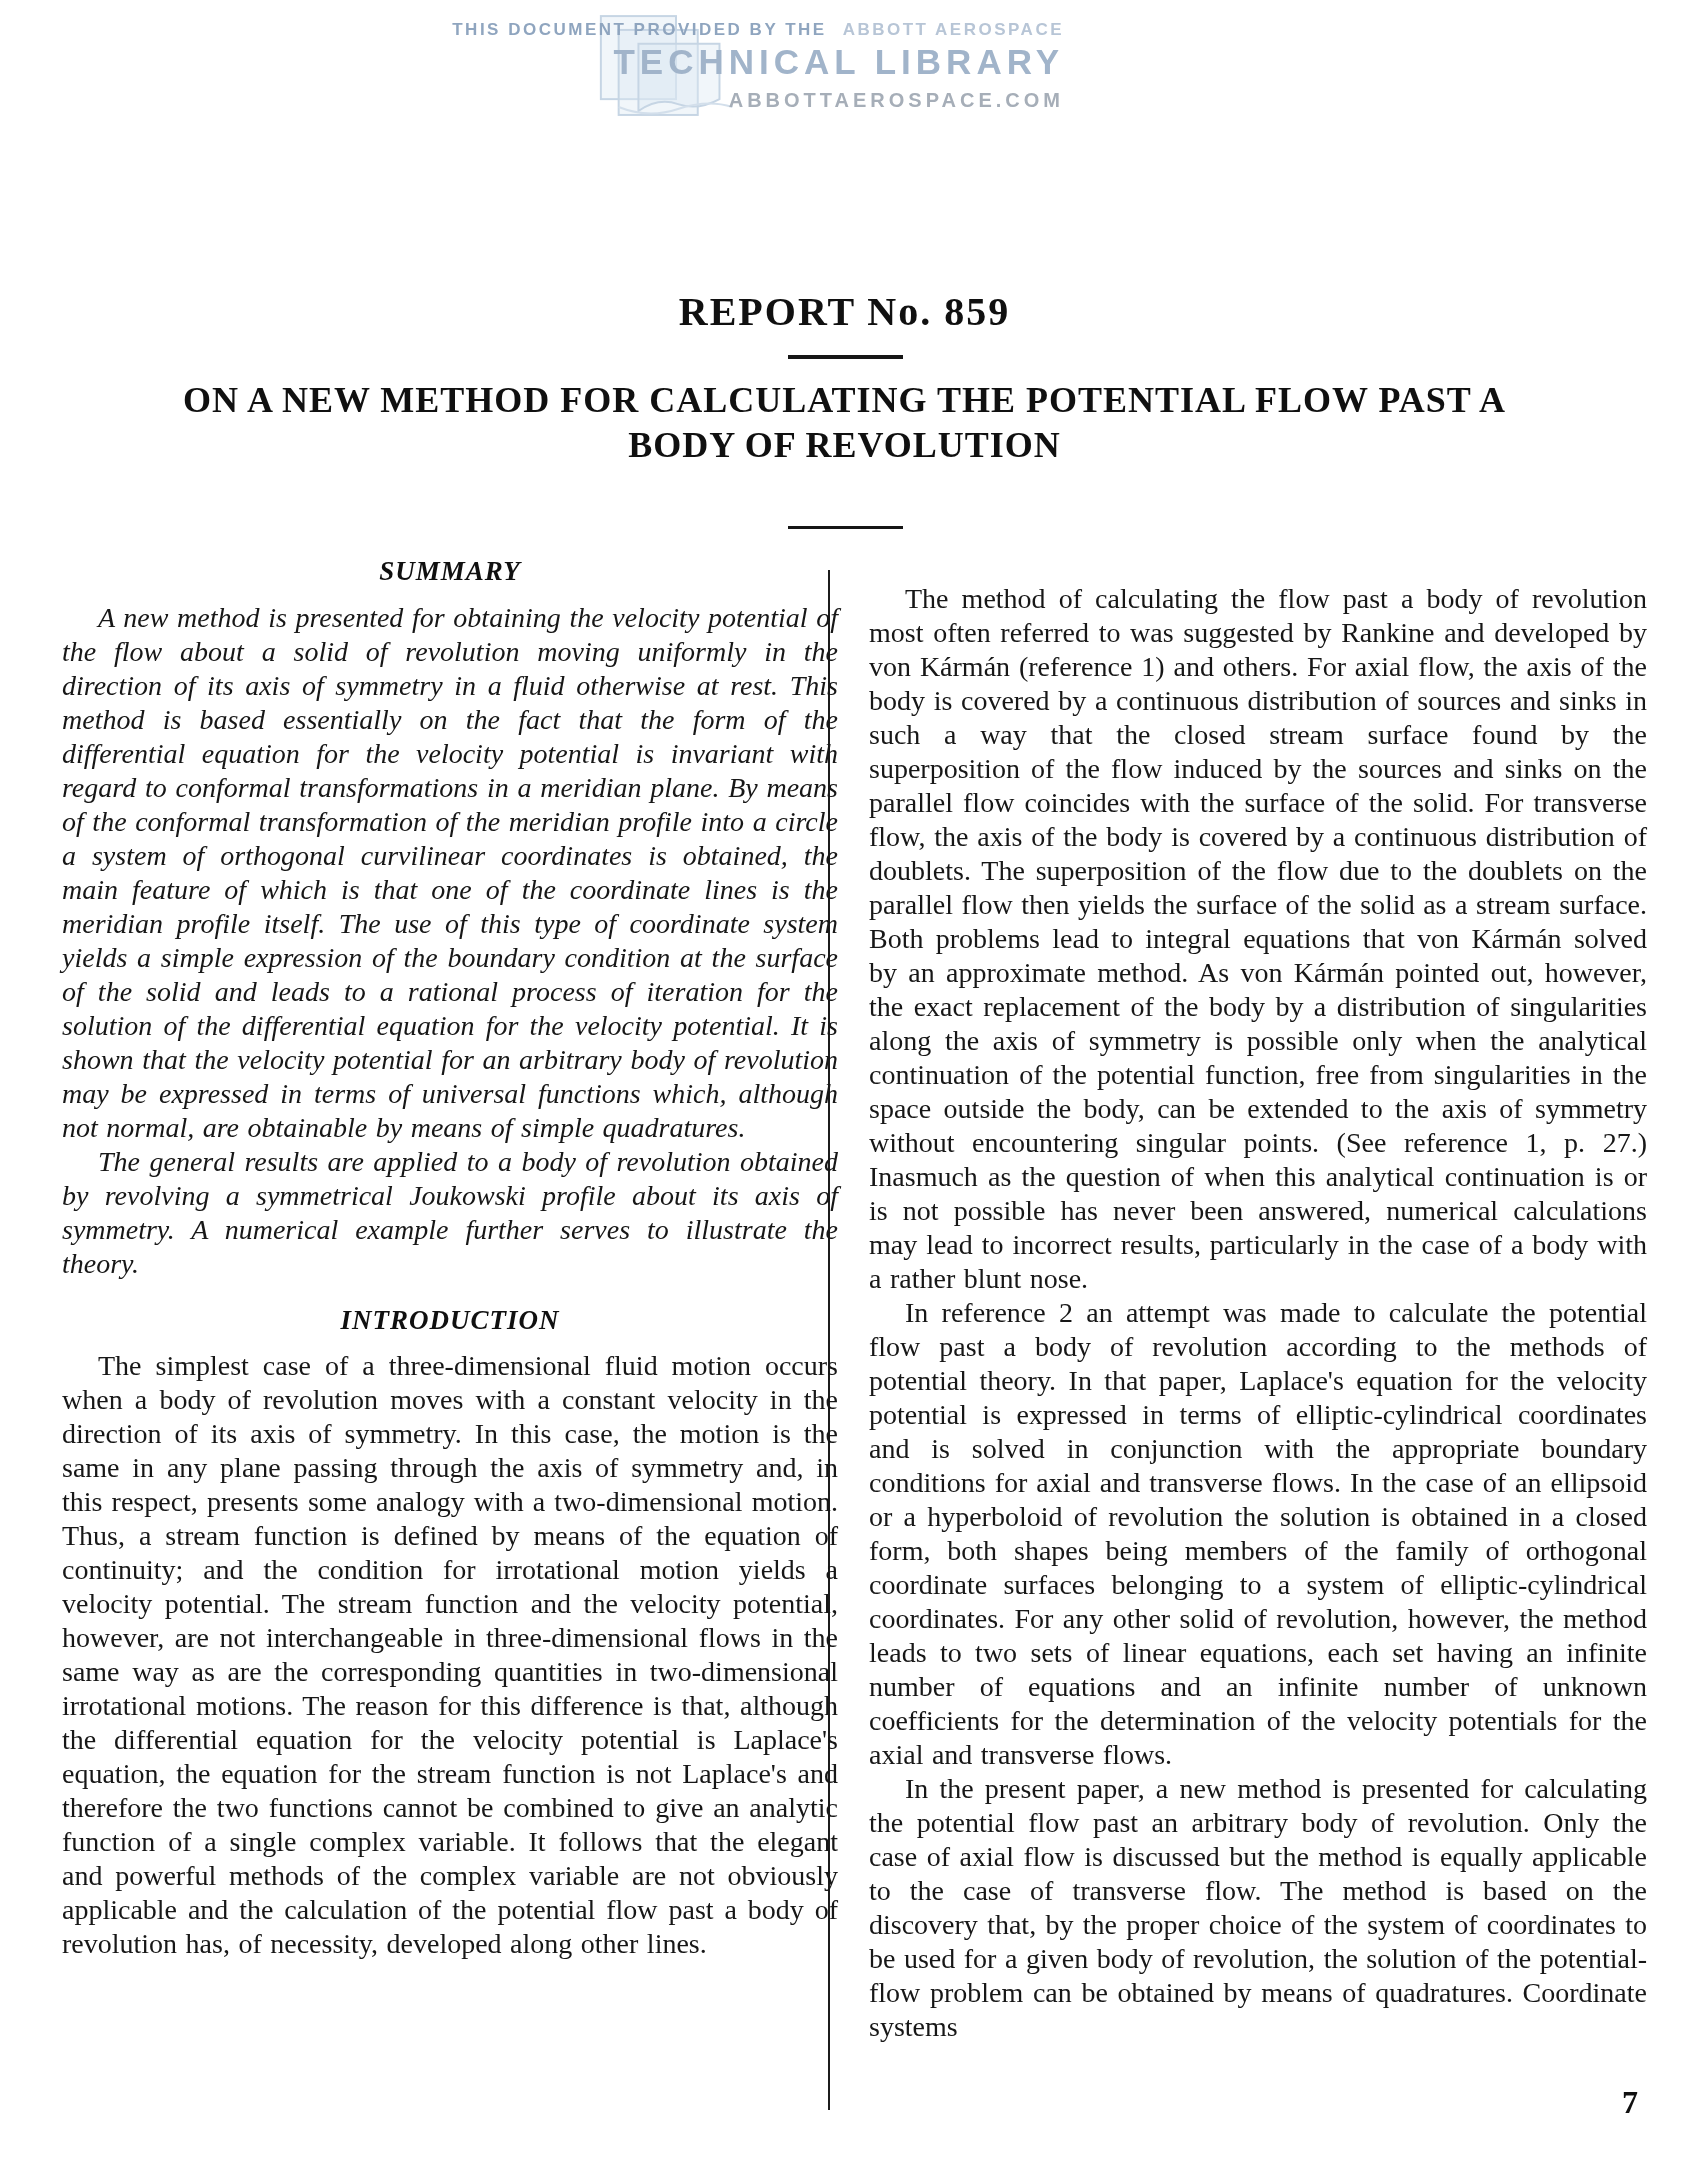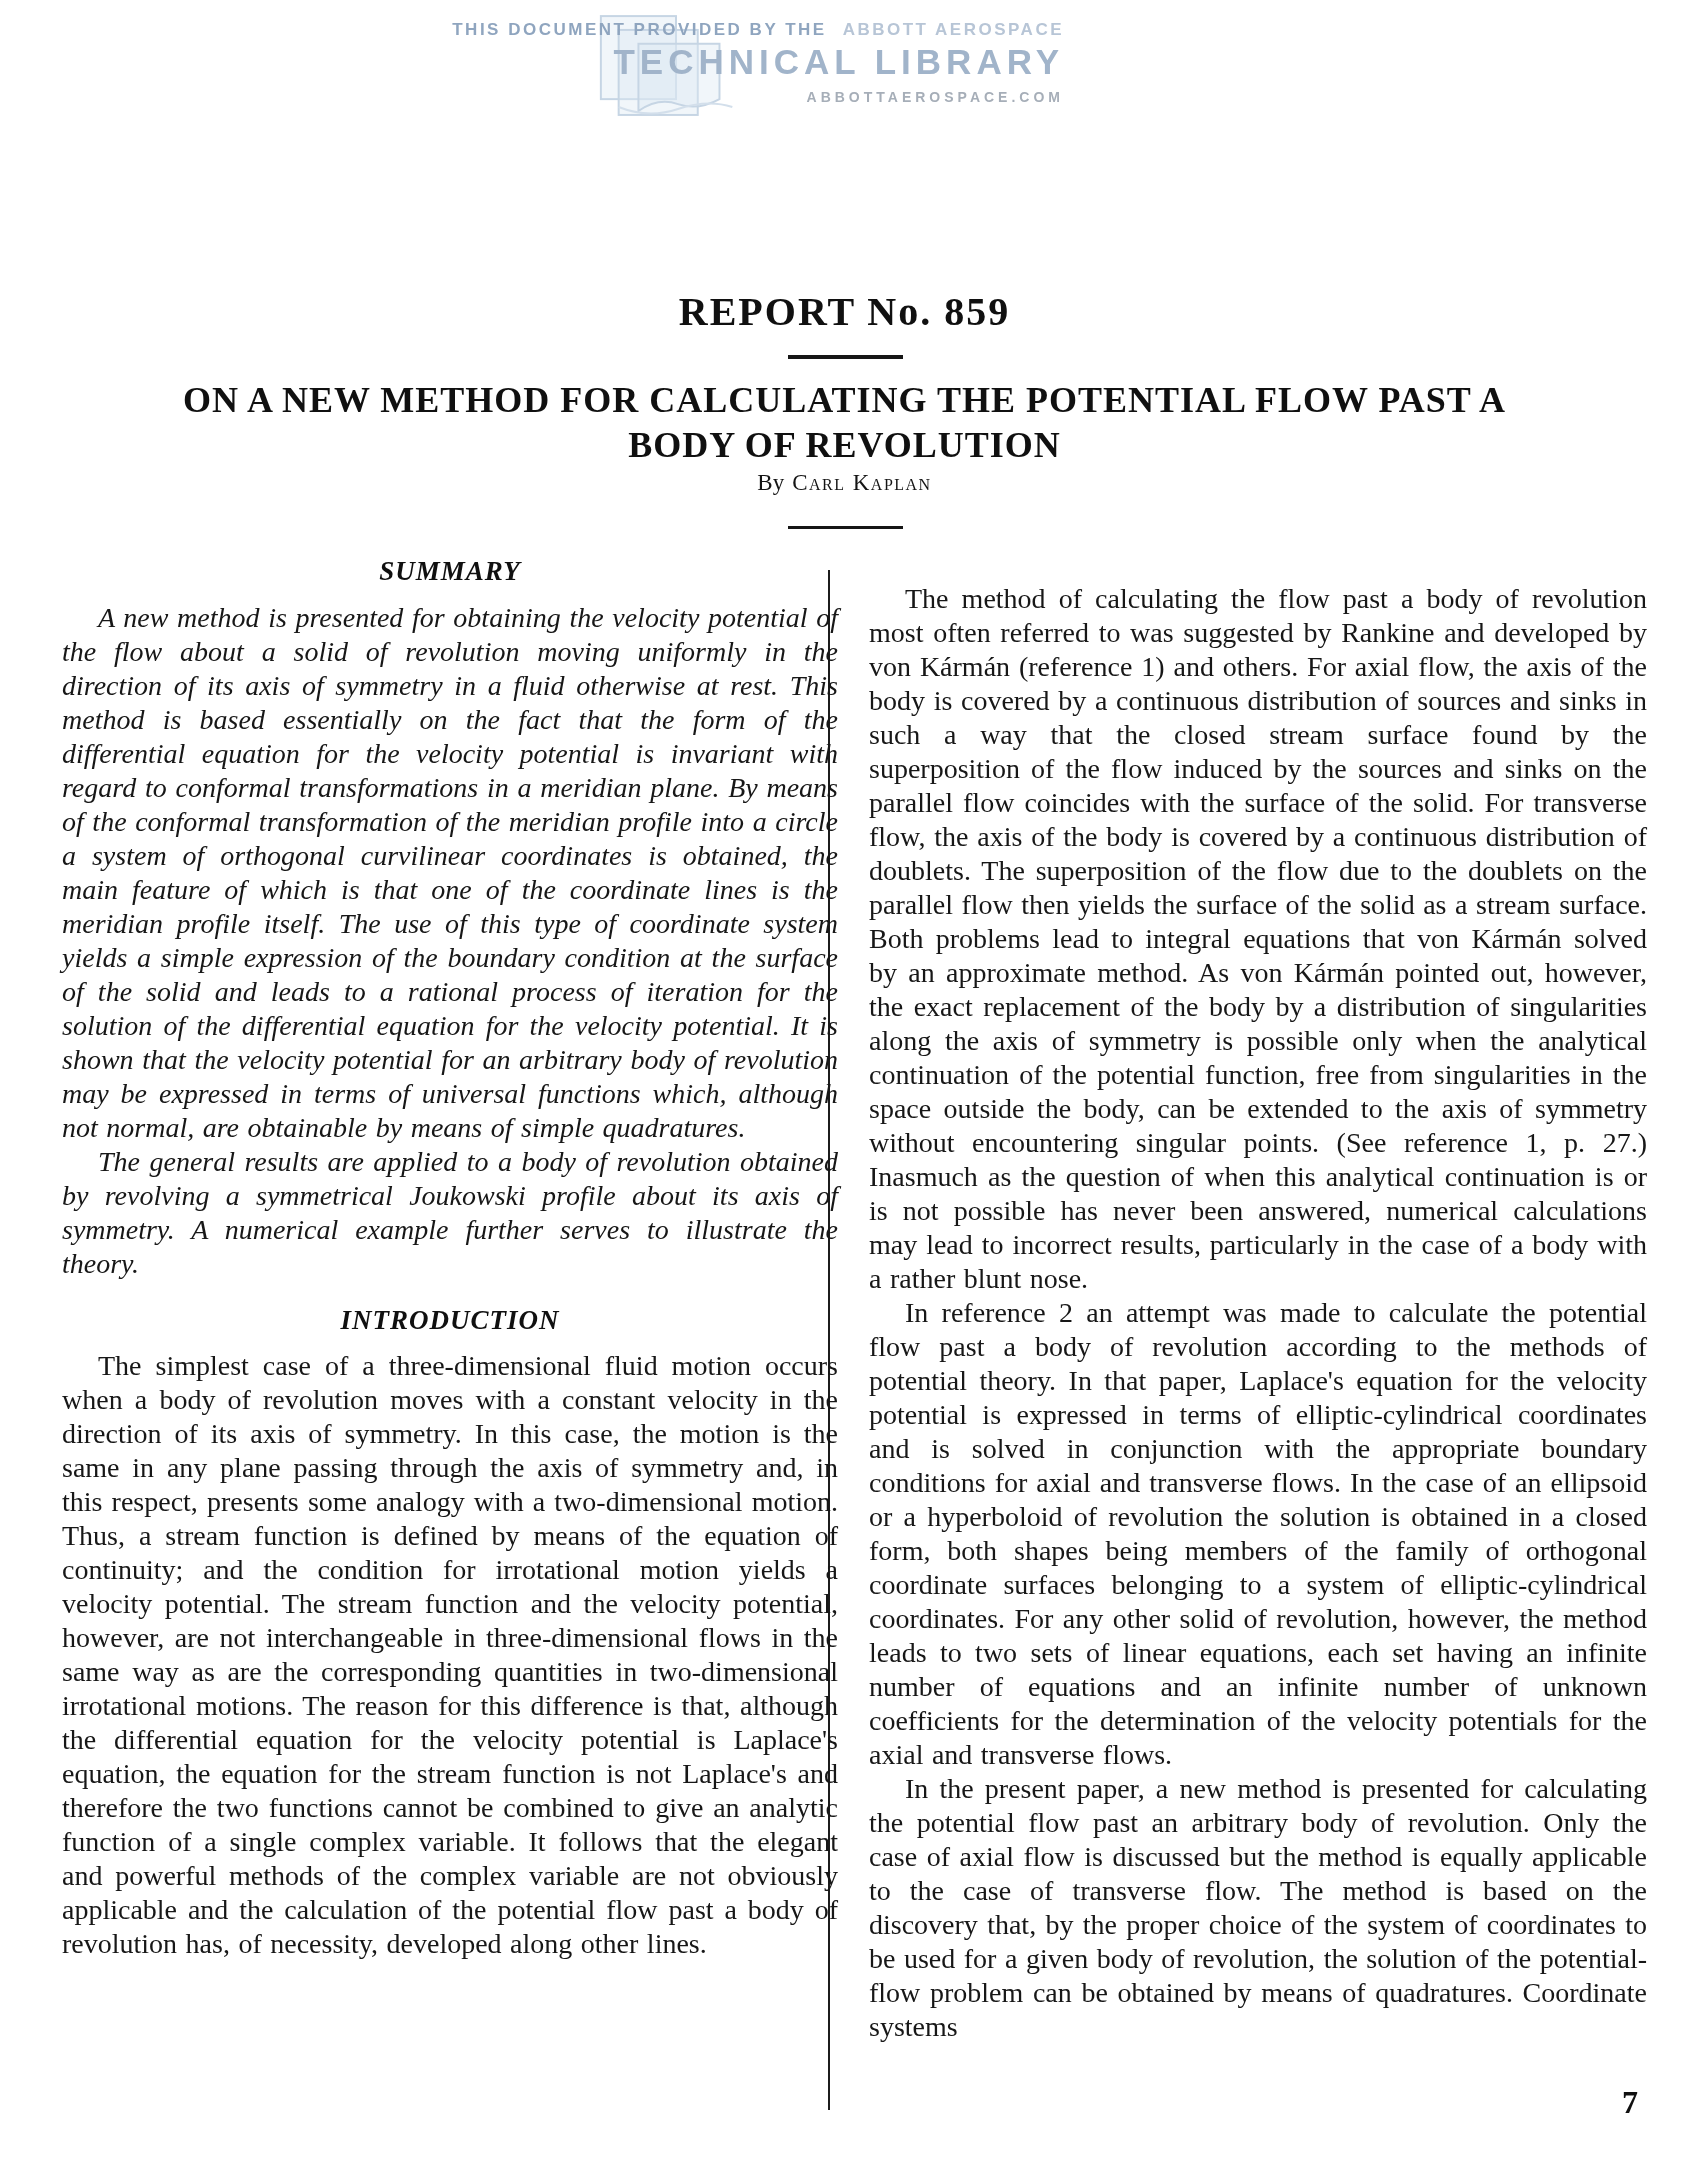--- a/index.html
+++ b/index.html
@@ -13,21 +13,21 @@
   }
 
   
   .watermark{position:absolute;left:579px;top:4px;width:485px;height:119px;}
   .wm-logo{position:absolute;left:10px;top:8px;}
   .wm-text{position:absolute;right:0;top:2px;text-align:right;
     font-family:"Liberation Sans","DejaVu Sans",sans-serif;}
   .wm-line1{font-size:17px;font-weight:bold;letter-spacing:2.5px;color:#8fa5bf;white-space:nowrap;margin-top:14px;}
   .wm-brand{color:#b7c5d6;margin-left:16px;}
   .wm-title{font-size:35px;font-weight:bold;letter-spacing:5px;color:#a1b4ca;margin-top:2px;white-space:nowrap;}
-  .wm-url{font-size:14px;font-weight:bold;letter-spacing:4px;color:#a6aeb8;margin-top:7px;}
+  .wm-url{font-size:20px;font-weight:bold;letter-spacing:4px;color:#a6aeb8;margin-top:7px;}
 
   
   .report-no{position:absolute;top:288px;left:0;right:0;margin:0;text-align:center;
     font-size:40px;font-weight:bold;letter-spacing:2px;color:#101010;}
   .rule{position:absolute;left:50%;background:#161616;}
   .rule-1{top:355px;width:115px;height:4px;margin-left:-57px;}
   .rule-2{top:526px;width:115px;height:3px;margin-left:-57px;}
   .main-title{position:absolute;top:378px;left:50%;transform:translateX(-50%);
     width:1327px;margin:0;text-align:center;
     font-size:36px;line-height:45px;font-weight:bold;letter-spacing:1px;color:#101010;}
@@ -70,23 +70,20 @@
       <div class="wm-title">TECHNICAL LIBRARY</div>
       <div class="wm-url">ABBOTTAEROSPACE.COM</div>
     </div>
   </header>
 
   <h1 class="report-no">REPORT No. 859</h1>
   <div class="rule rule-1"></div>
 
   <h2 class="main-title">ON A NEW METHOD FOR CALCULATING THE POTENTIAL FLOW PAST A BODY OF REVOLUTION</h2>
 
-  <div class="byline">
-    <span>By</span><span class="author">Carl Kaplan</span>
-  </div>
   <div class="rule rule-2"></div>
 
   <div class="col-divider"></div>
 
   <section class="col col-left">
     <h3 class="heading">SUMMARY</h3>
     <p class="para italic">A new method is presented for obtaining the velocity potential of the flow about a solid of revolution moving uniformly in the direction of its axis of symmetry in a fluid otherwise at rest. This method is based essentially on the fact that the form of the differential equation for the velocity potential is invariant with regard to conformal transformations in a meridian plane. By means of the conformal transformation of the meridian profile into a circle a system of orthogonal curvilinear coordinates is obtained, the main feature of which is that one of the coordinate lines is the meridian profile itself. The use of this type of coordinate system yields a simple expression of the boundary condition at the surface of the solid and leads to a rational process of iteration for the solution of the differential equation for the velocity potential. It is shown that the velocity potential for an arbitrary body of revolution may be expressed in terms of universal functions which, although not normal, are obtainable by means of simple quadratures.</p>
     <p class="para italic">The general results are applied to a body of revolution obtained by revolving a symmetrical Joukowski profile about its axis of symmetry. A numerical example further serves to illustrate the theory.</p>
     <h3 class="heading intro-heading">INTRODUCTION</h3>
     <p class="para">The simplest case of a three-dimensional fluid motion occurs when a body of revolution moves with a constant velocity in the direction of its axis of symmetry. In this case, the motion is the same in any plane passing through the axis of symmetry and, in this respect, presents some analogy with a two-dimensional motion. Thus, a stream function is defined by means of the equation of continuity; and the condition for irrotational motion yields a velocity potential. The stream function and the velocity potential, however, are not interchangeable in three-dimensional flows in the same way as are the corresponding quantities in two-dimensional irrotational motions. The reason for this difference is that, although the differential equation for the velocity potential is Laplace's equation, the equation for the stream function is not Laplace's and therefore the two functions cannot be combined to give an analytic function of a single complex variable. It follows that the elegant and powerful methods of the complex variable are not obviously applicable and the calculation of the potential flow past a body of revolution has, of necessity, developed along other lines.</p>

